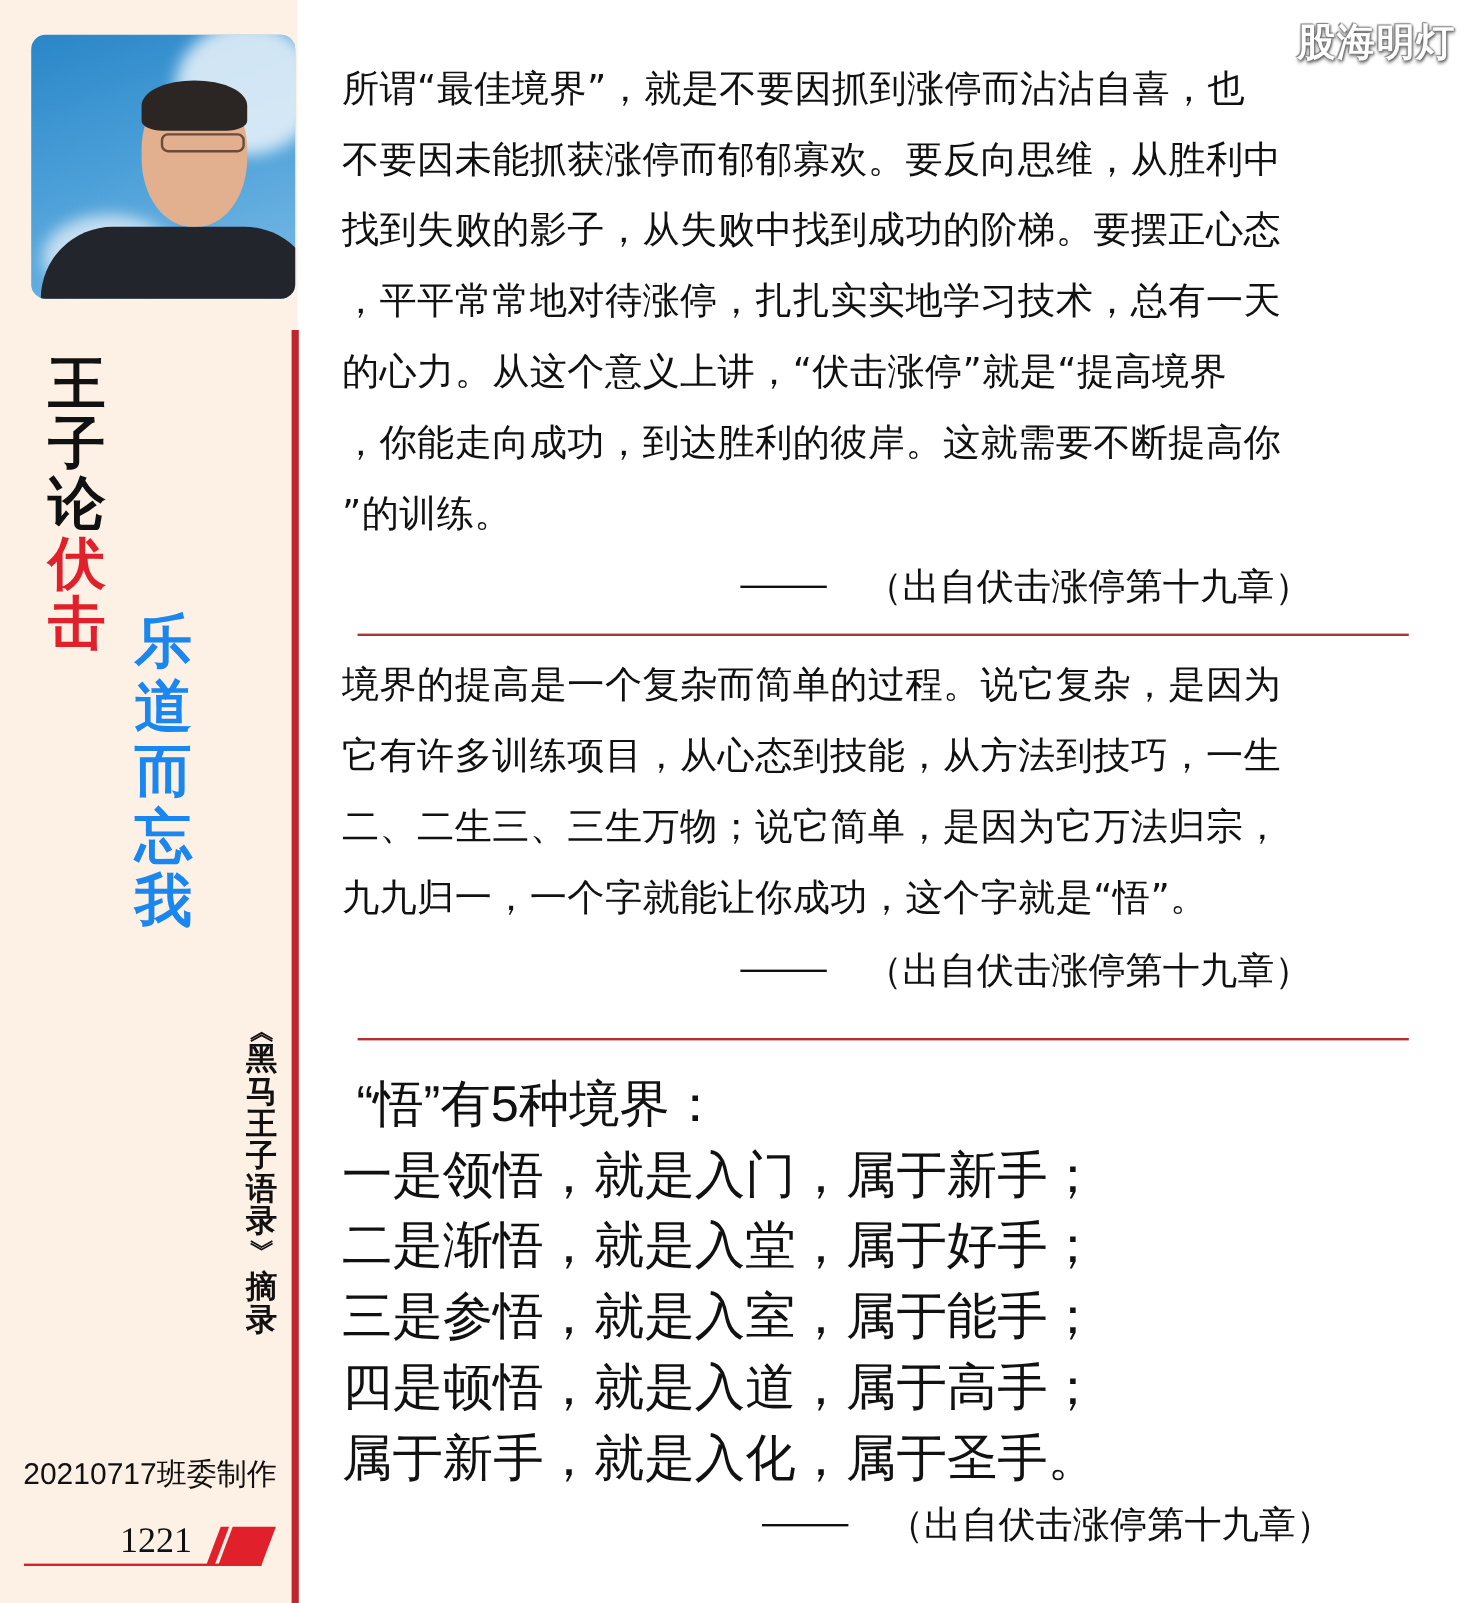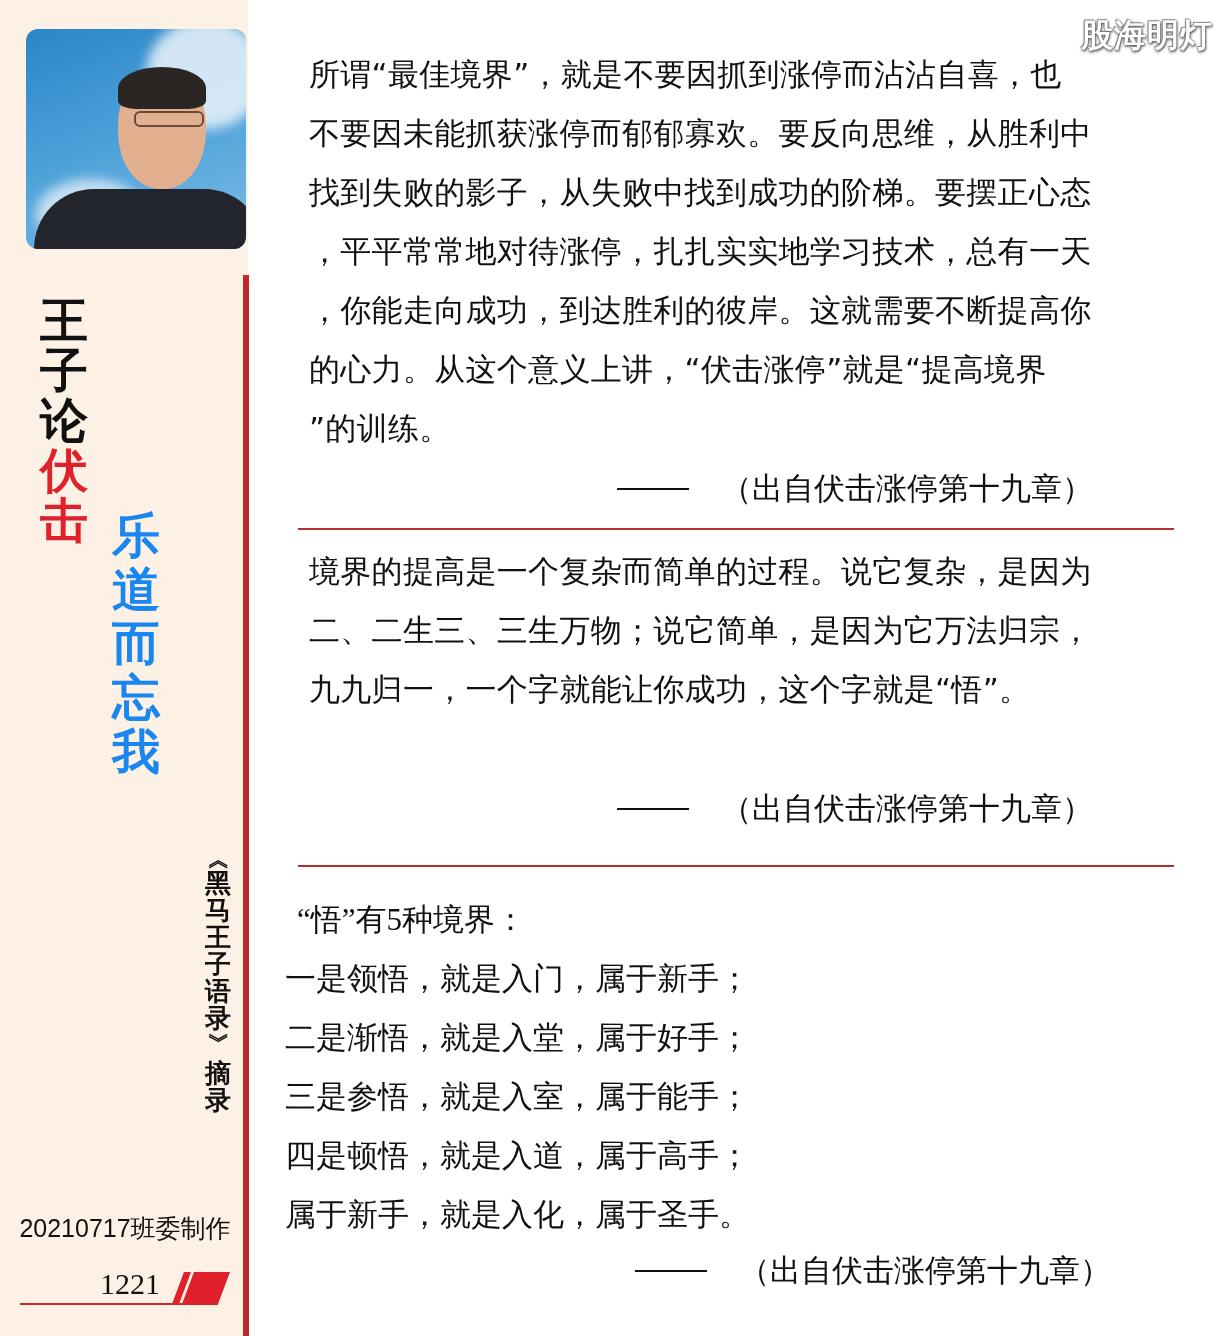--- a/index.html
+++ b/index.html
@@ -66,29 +66,29 @@
     position: absolute; right: 12px; top: 14px;
     font-family: Liberation Mono, monospace; font-size: 32px; font-weight: bold;
     color: #ffffff; letter-spacing: 1px;
     text-shadow: 0 0 1px #555, 1px 1px 2px #666, -1px -1px 1px #888, 0 2px 3px #999;
   }
   .para {
     position: absolute; left: 0; width: 905px;
     font-family: "DejaVu Sans", "Liberation Sans", sans-serif;
     font-size: 31px; line-height: 59px; color: #111; letter-spacing: 0.3px;
   }
-  .para .line { display: block; white-space: nowrap; margin-left: 24px; }
+  .para .line { display: block; white-space: nowrap; }
   .attrib {
     position: absolute; font-family: "DejaVu Sans", sans-serif; font-size: 31px; color: #111;
     white-space: nowrap; display: flex; align-items: center; gap: 18px;
   }
   .attrib .dash { display: inline-block; width: 72px; height: 1.5px; background: #111; margin-right: 14px; }
   .divider { position: absolute; left: 298px; width: 876px; height: 1.5px; background: #b3312f; }
 
-  .list { position: absolute; left: 285px; top: 890px; width: 905px; font-family: Liberation Serif, serif; font-size: 31px; line-height: 59px; color: #111; }
+  .list { position: absolute; left: 285px; top: 890px; width: 905px; font-family: Liberation Sans, sans-serif; font-size: 42px; line-height: 59px; color: #111; }
   .list .item { display: block; white-space: nowrap; }
   .list .head { padding-left: 12px; }
 </style>
 </head>
 <body>
 
 <div class="sidebar">
   <div class="portrait" title="portrait of smiling man in dark shirt against blue sky">
     <div class="cloud1"></div>
     <div class="cloud2"></div>
@@ -138,32 +138,33 @@
 </div>
 <div class="sidebar-rule"></div>
 
 <div class="watermark">股海明灯</div>
 
 <div class="para" style="left:285px; top:45px;">
   <span class="line">所谓“最佳境界”，就是不要因抓到涨停而沾沾自喜，也</span>
   <span class="line">不要因未能抓获涨停而郁郁寡欢。要反向思维，从胜利中</span>
   <span class="line">找到失败的影子，从失败中找到成功的阶梯。要摆正心态</span>
   <span class="line">，平平常常地对待涨停，扎扎实实地学习技术，总有一天</span>
+  <span class="line">的心力。从这个意义上讲，“伏击涨停”就是“提高境界</span>
   <span class="line">，你能走向成功，到达胜利的彼岸。这就需要不断提高你</span>
-  <span class="line">的心力。从这个意义上讲，“伏击涨停”就是“提高境界</span>
   <span class="line">”的训练。</span>
 </div>
 <div class="attrib" style="left:617px; top:468px;">
   <span class="dash"></span>
   <span>（出自伏击涨停第十九章）</span>
 </div>
 <div class="divider" style="top:528px;"></div>
 
 <div class="para" style="left:285px; top:542px;">
   <span class="line">境界的提高是一个复杂而简单的过程。说它复杂，是因为</span>
+  <span class="line">它有许多训练项目，从心态到技能，从方法到技巧，一生</span>
   <span class="line">二、二生三、三生万物；说它简单，是因为它万法归宗，</span>
   <span class="line">九九归一，一个字就能让你成功，这个字就是“悟”。</span>
 </div>
 <div class="attrib" style="left:617px; top:788px;">
   <span class="dash"></span>
   <span>（出自伏击涨停第十九章）</span>
 </div>
 <div class="divider" style="top:865px;"></div>
 
 <div class="list">

